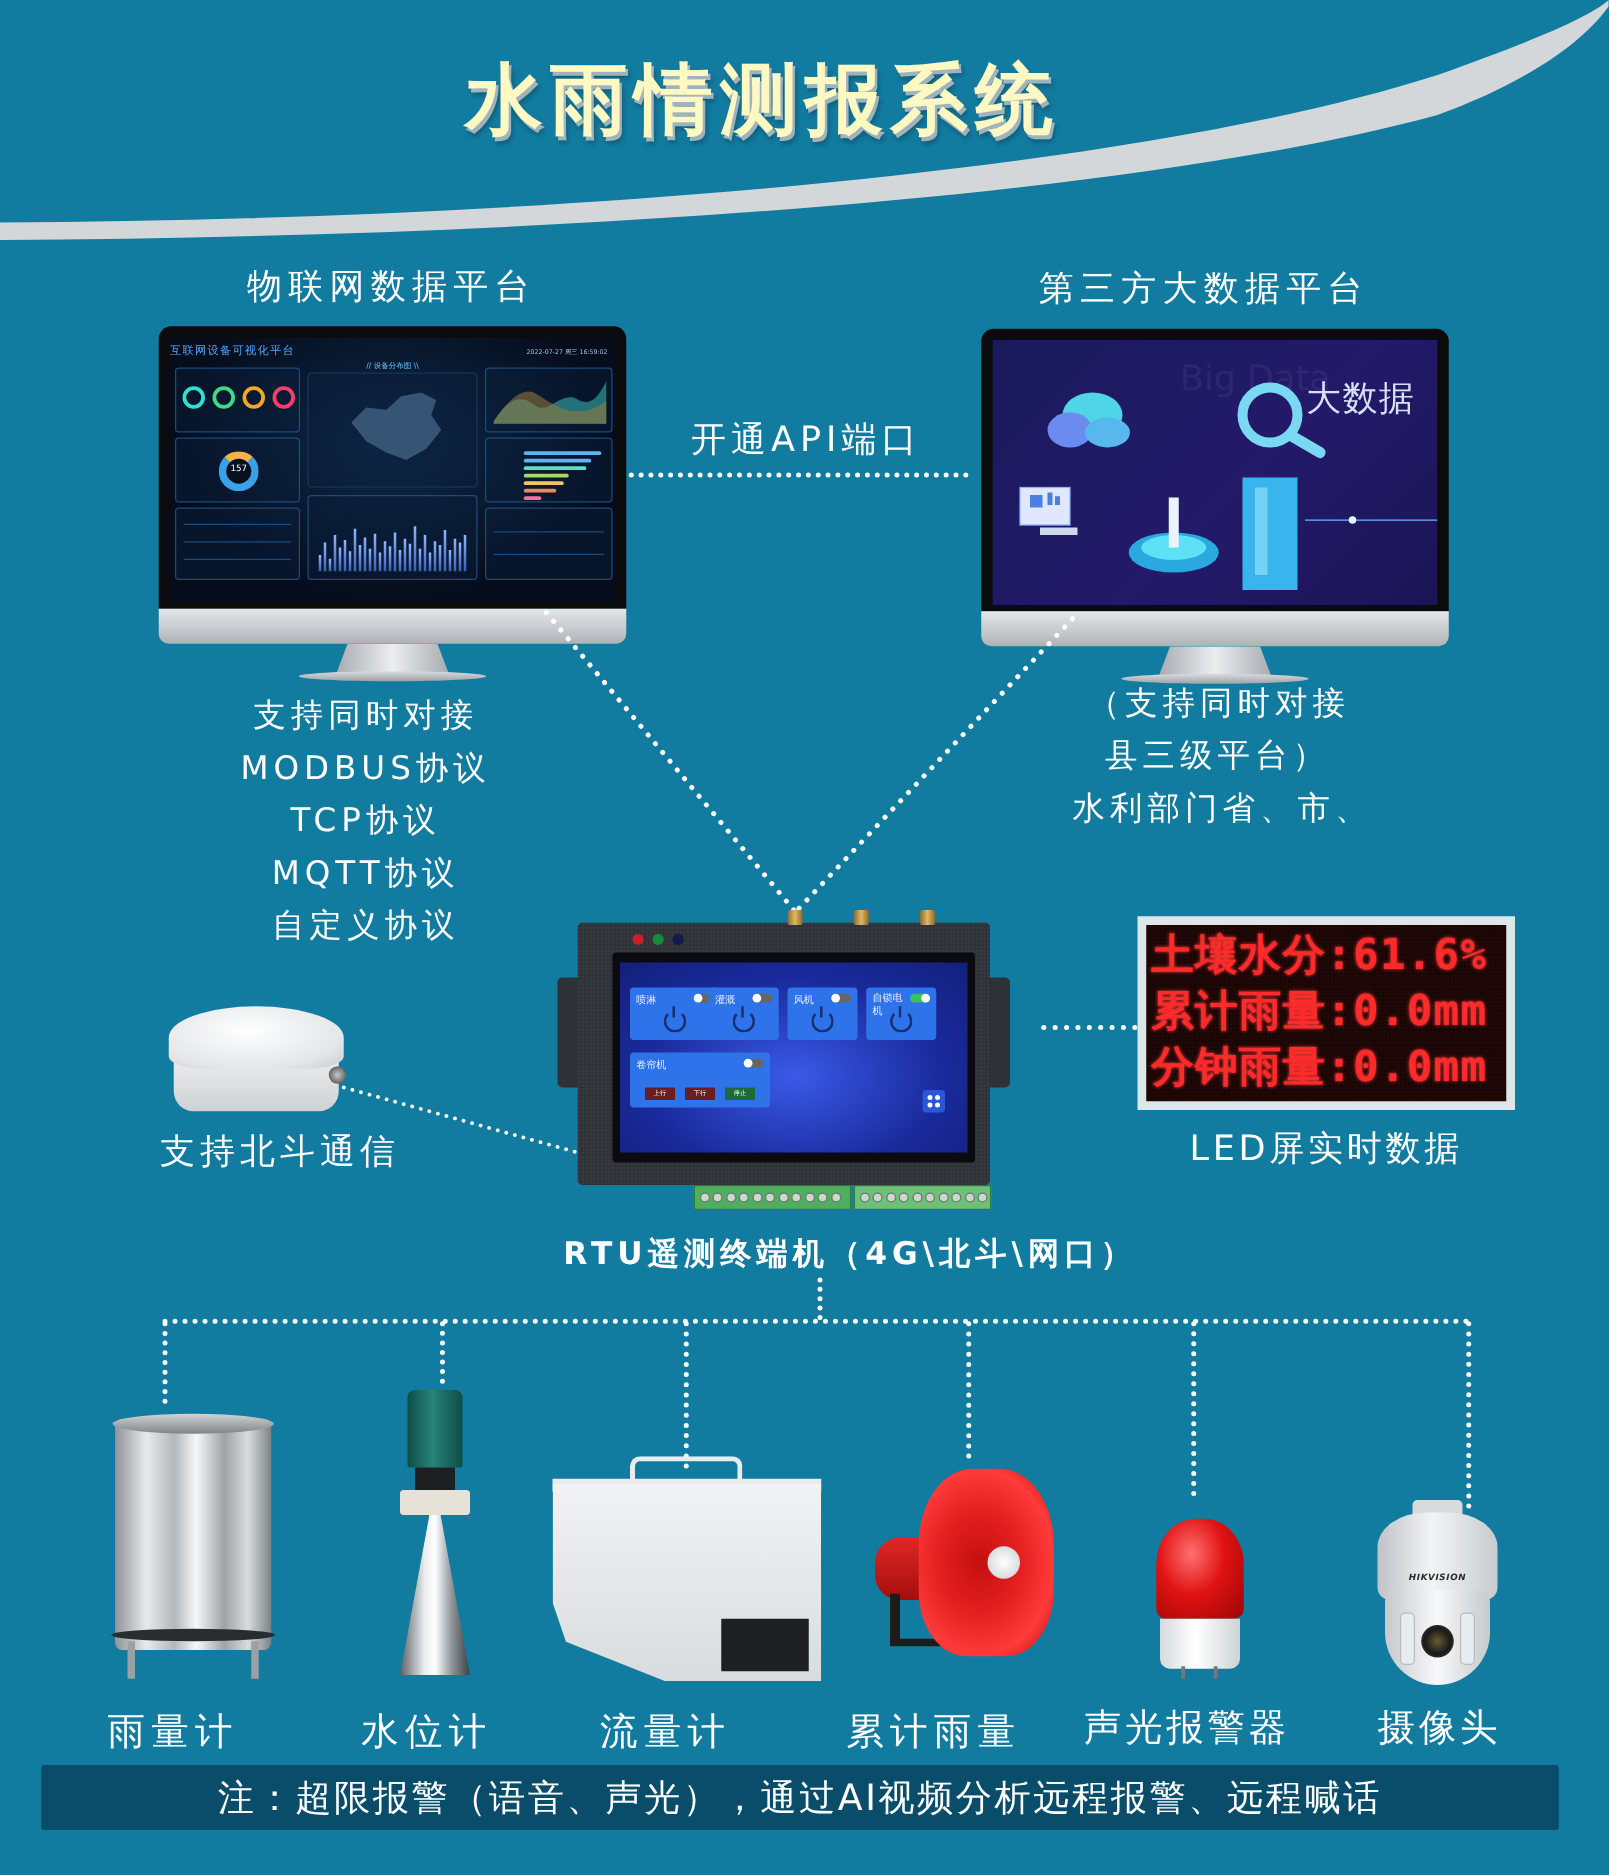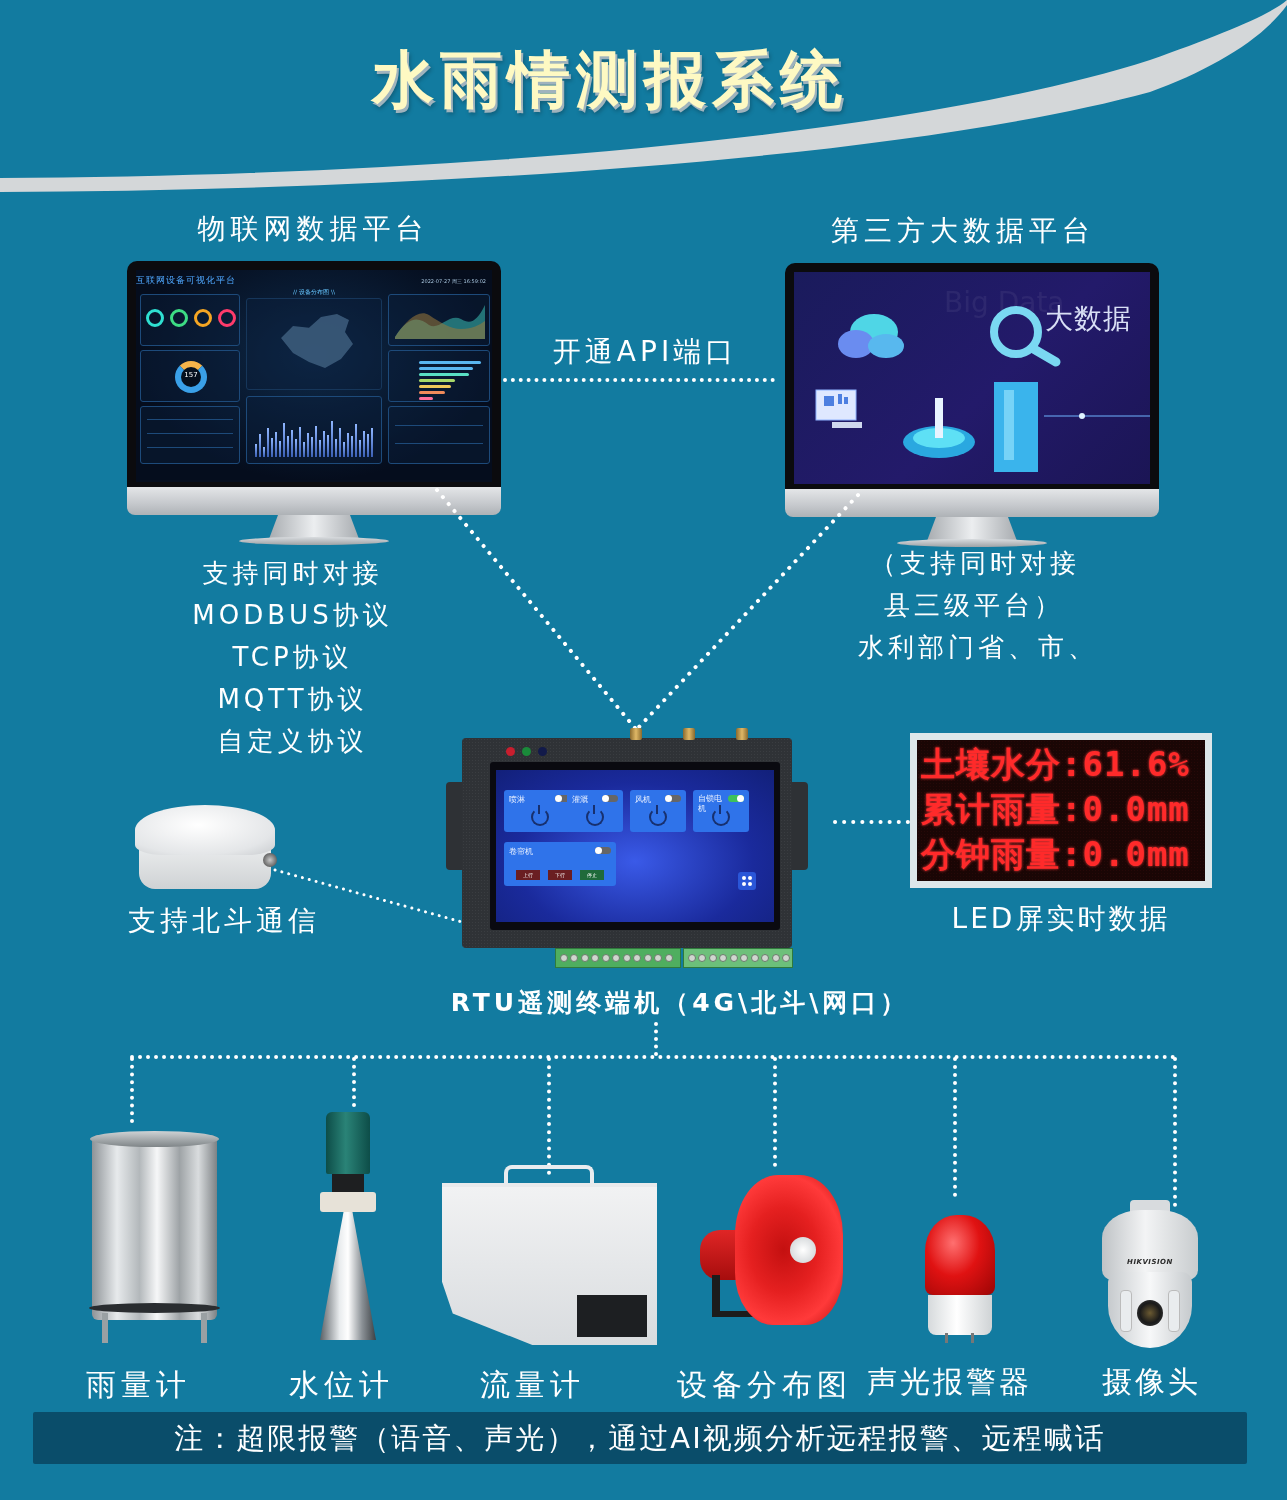--- a/index.html
+++ b/index.html
@@ -478,17 +478,17 @@
   <div class="ball"></div>
   <div class="irl"></div>
   <div class="irr"></div>
   <div class="lens"></div>
   <div class="brand">HIKVISION</div>
 </div>
 
 <div class="dev-label" style="left:86px; top:1365px;">雨量计</div>
 <div class="dev-label" style="left:289px; top:1365px;">水位计</div>
 <div class="dev-label" style="left:480px; top:1365px;">流量计</div>
-<div class="dev-label" style="left:677px; top:1365px;">设备分布图</div>
+<div class="dev-label" style="left:677px; top:1365px;">累计雨量</div>
 <div class="dev-label" style="left:867px; top:1362px; letter-spacing:3px;">声光报警器</div>
 <div class="dev-label" style="left:1102px; top:1362px; letter-spacing:3px;">摄像头</div>
 
 <div class="note">注：超限报警（语音、声光），通过AI视频分析远程报警、远程喊话</div>
 
 </body></html>

